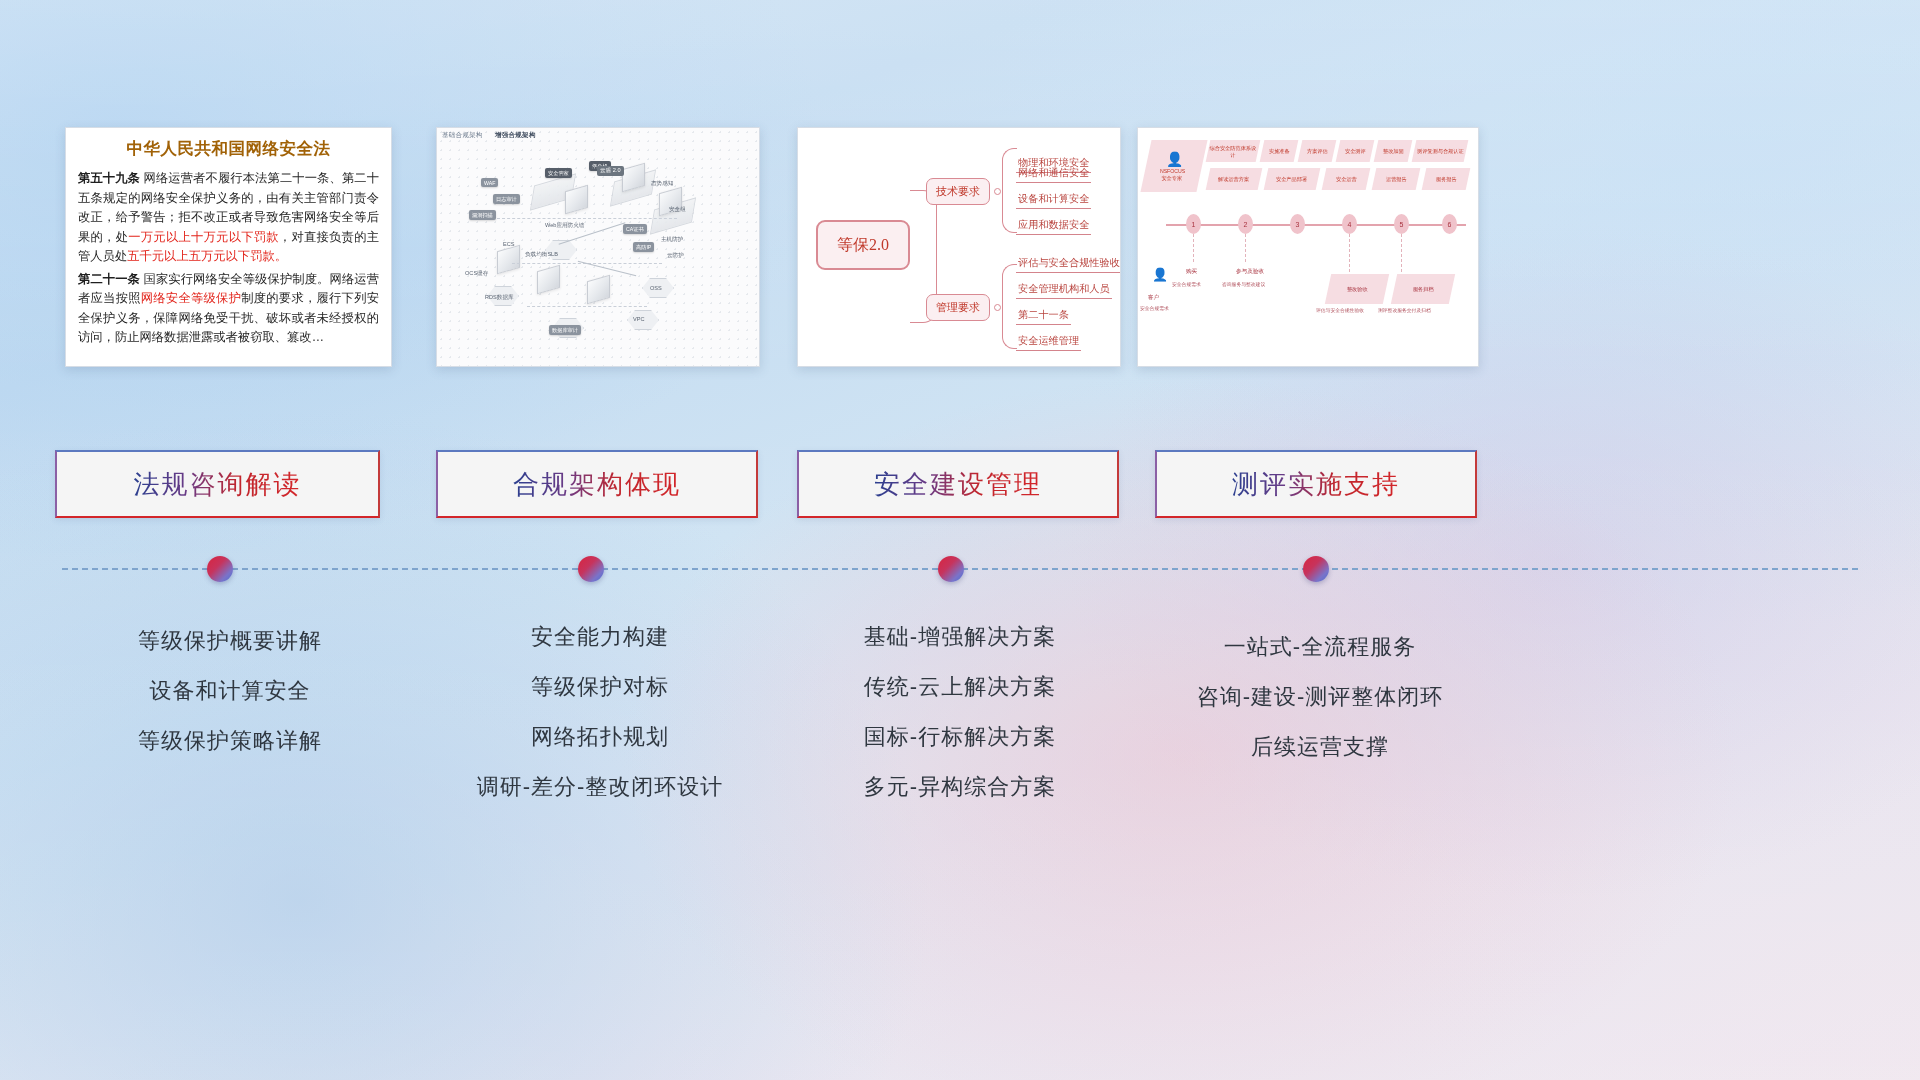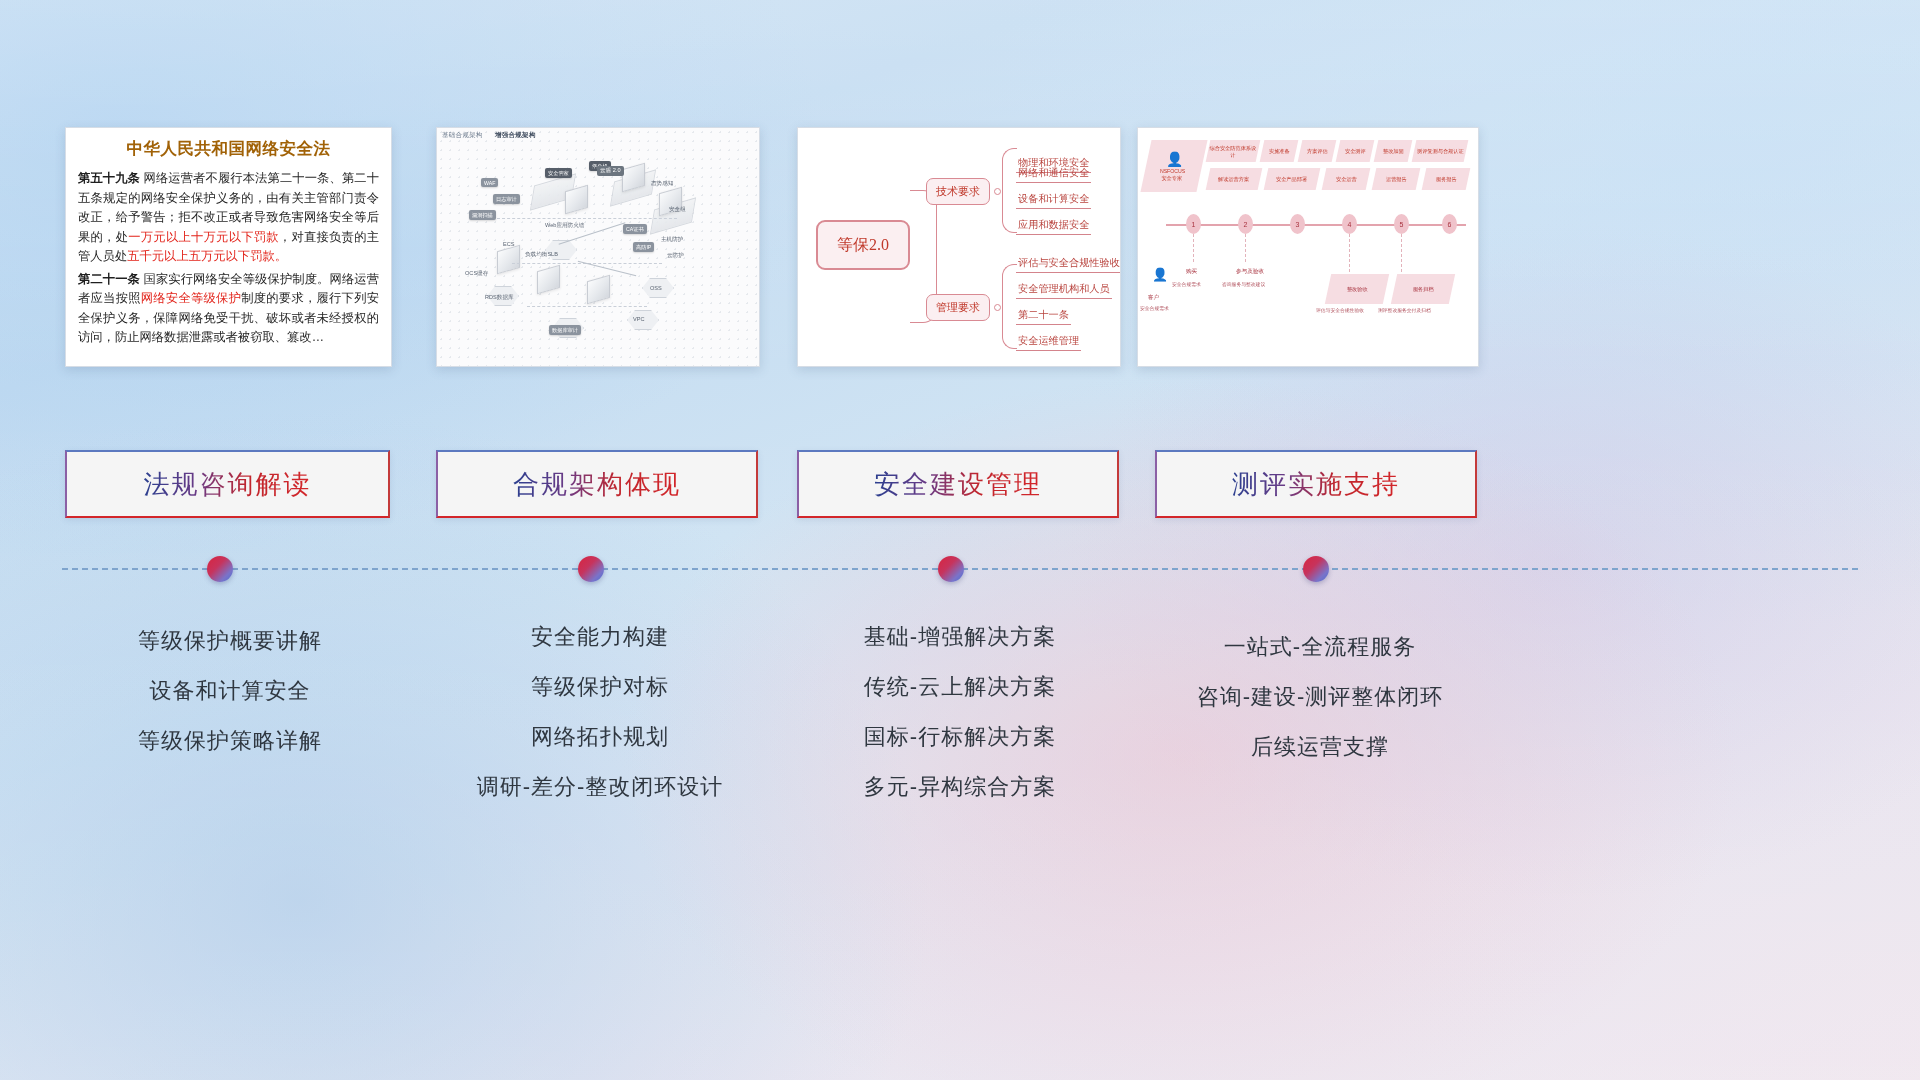--- a/index.html
+++ b/index.html
@@ -137,21 +137,21 @@
     border-right:2px solid #c43a3a;
     border-bottom:2px solid #d3262a;
     display:flex;align-items:center;justify-content:center;
     box-shadow:0 2px 6px rgba(60,90,130,.12);
   }
   .labelbox span{
     font-size:26px;font-weight:500;letter-spacing:2px;
     background:linear-gradient(90deg,#2b3f8f 0%,#6b3b86 32%,#c1262d 62%,#d3262a 100%);
     -webkit-background-clip:text;background-clip:text;color:transparent;
   }
-  .lb1{left:65px;width:325px;}
+  .lb1{left:55px;width:325px;}
   .lb2{left:436px;width:322px;}
   .lb3{left:797px;width:322px;}
   .lb4{left:1155px;width:322px;}
 
   
   .tl{position:absolute;top:560px;left:0;width:1920px;height:30px;}
   .tl-line{
     position:absolute;left:62px;right:62px;top:8px;height:0;
     border-top:2px dashed #7ea4cd;
   }

